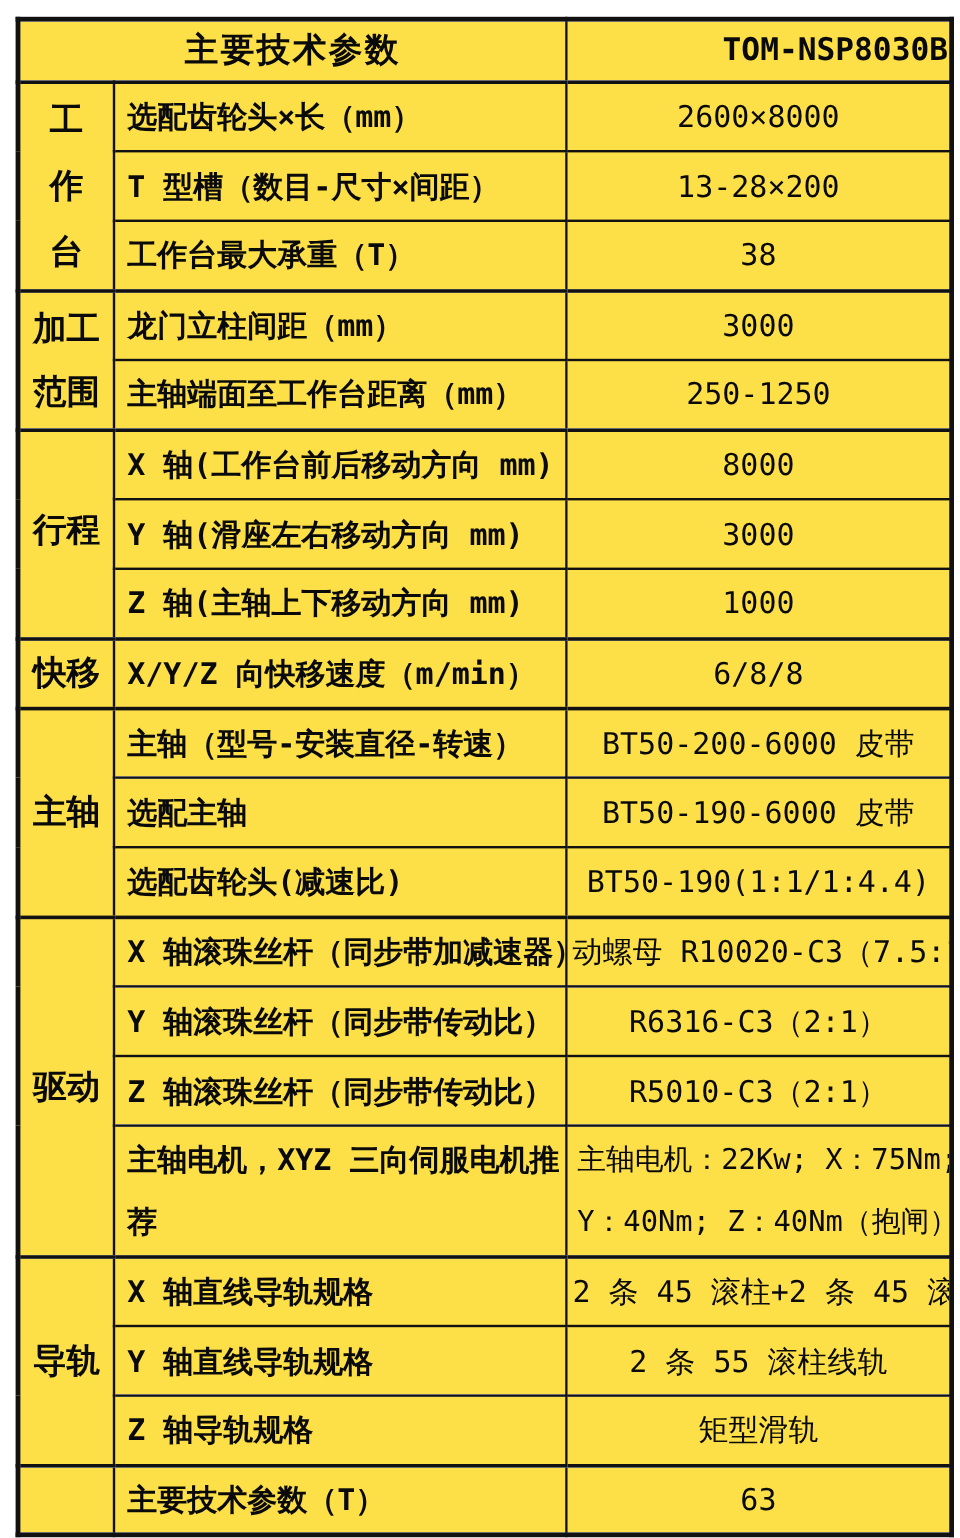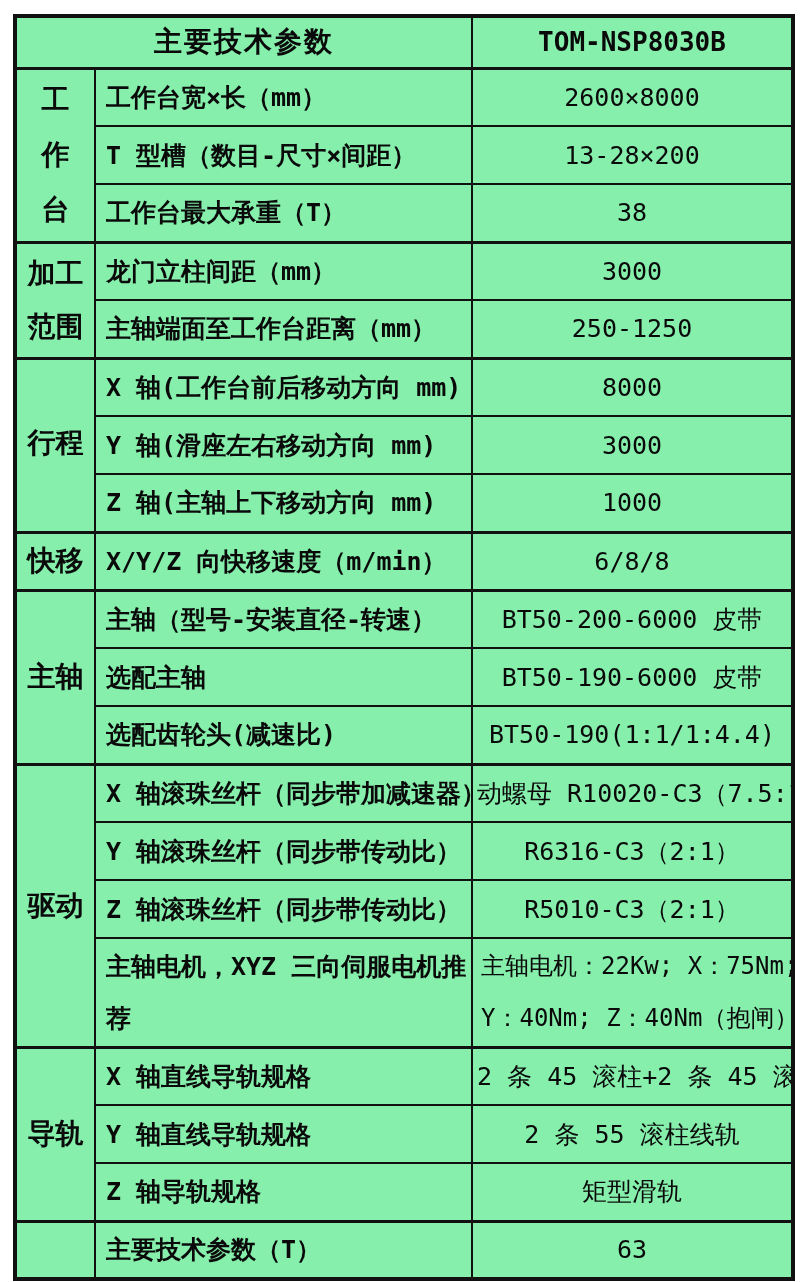--- a/index.html
+++ b/index.html
@@ -6,31 +6,31 @@
   body{
     width:800px;height:1282px;background:#ffffff;position:relative;
     font-family:"DejaVu Sans Mono","Liberation Mono",monospace;
     color:#0a0a0a;
   }
   table.spec{
     position:absolute;left:13px;top:14px;
     border-collapse:collapse;table-layout:fixed;width:778px;
     border:4px solid #111;
   }
-  td{border:2px solid #111;background:#86efac;overflow:hidden;}
+  td{border:2px solid #111;background:#fde047;overflow:hidden;}
   tr{height:58px;}
   tr.hdr{height:52px;}
   tr.hdr td{border-bottom-width:3px;}
   tr.gstart td{border-top-width:3px;}
   tr.tall{height:109px;}
   .title-cell{
     text-align:center;font-size:28px;font-weight:bold;letter-spacing:2px;
   }
   .model-cell{
-    text-align:center;font-size:26px;font-weight:bold;white-space:nowrap;
+    text-align:right;font-size:26px;font-weight:bold;white-space:nowrap;
   }
   .group-cell{padding:0;text-align:center;vertical-align:middle;}
   .group-box{
     display:flex;flex-direction:column;justify-content:space-around;
     align-items:center;font-size:28px;font-weight:bold;line-height:1;
   }
   .label-cell{
     text-align:left;padding:0 4px 0 10px;font-size:25px;font-weight:bold;
     white-space:nowrap;
   }
@@ -60,21 +60,21 @@
       <td class="model-cell">TOM-NSP8030B</td>
     </tr>
   <tr class="gstart">
         <td class="group-cell" rowspan="3">
           <div class="group-box" style="height: 164px;">
             <div>工</div>
             <div>作</div>
             <div>台</div>
           </div>
         </td>
-        <td class="label-cell">工作台宽×长（mm）</td>
+        <td class="label-cell">选配齿轮头×长（mm）</td>
         <td class="value-cell">2600×8000</td>
       </tr>
       <tr class="">
         <td class="label-cell">T 型槽（数目-尺寸×间距）</td>
         <td class="value-cell">13-28×200</td>
       </tr>
       <tr class="">
         <td class="label-cell">工作台最大承重（T）</td>
         <td class="value-cell">38</td>
       </tr>

